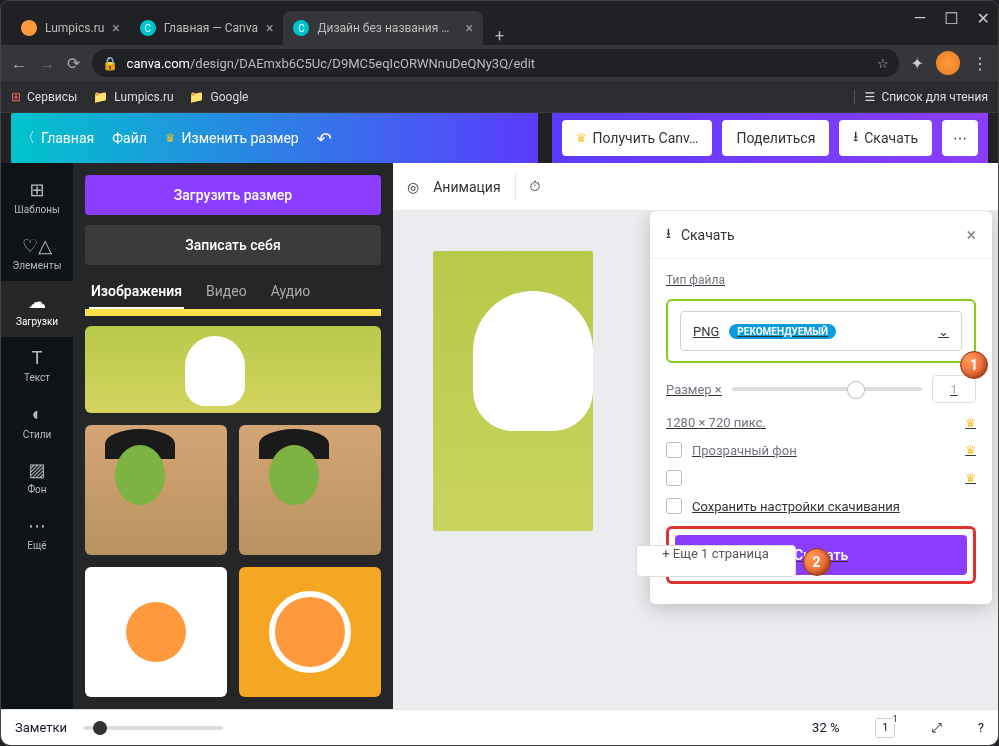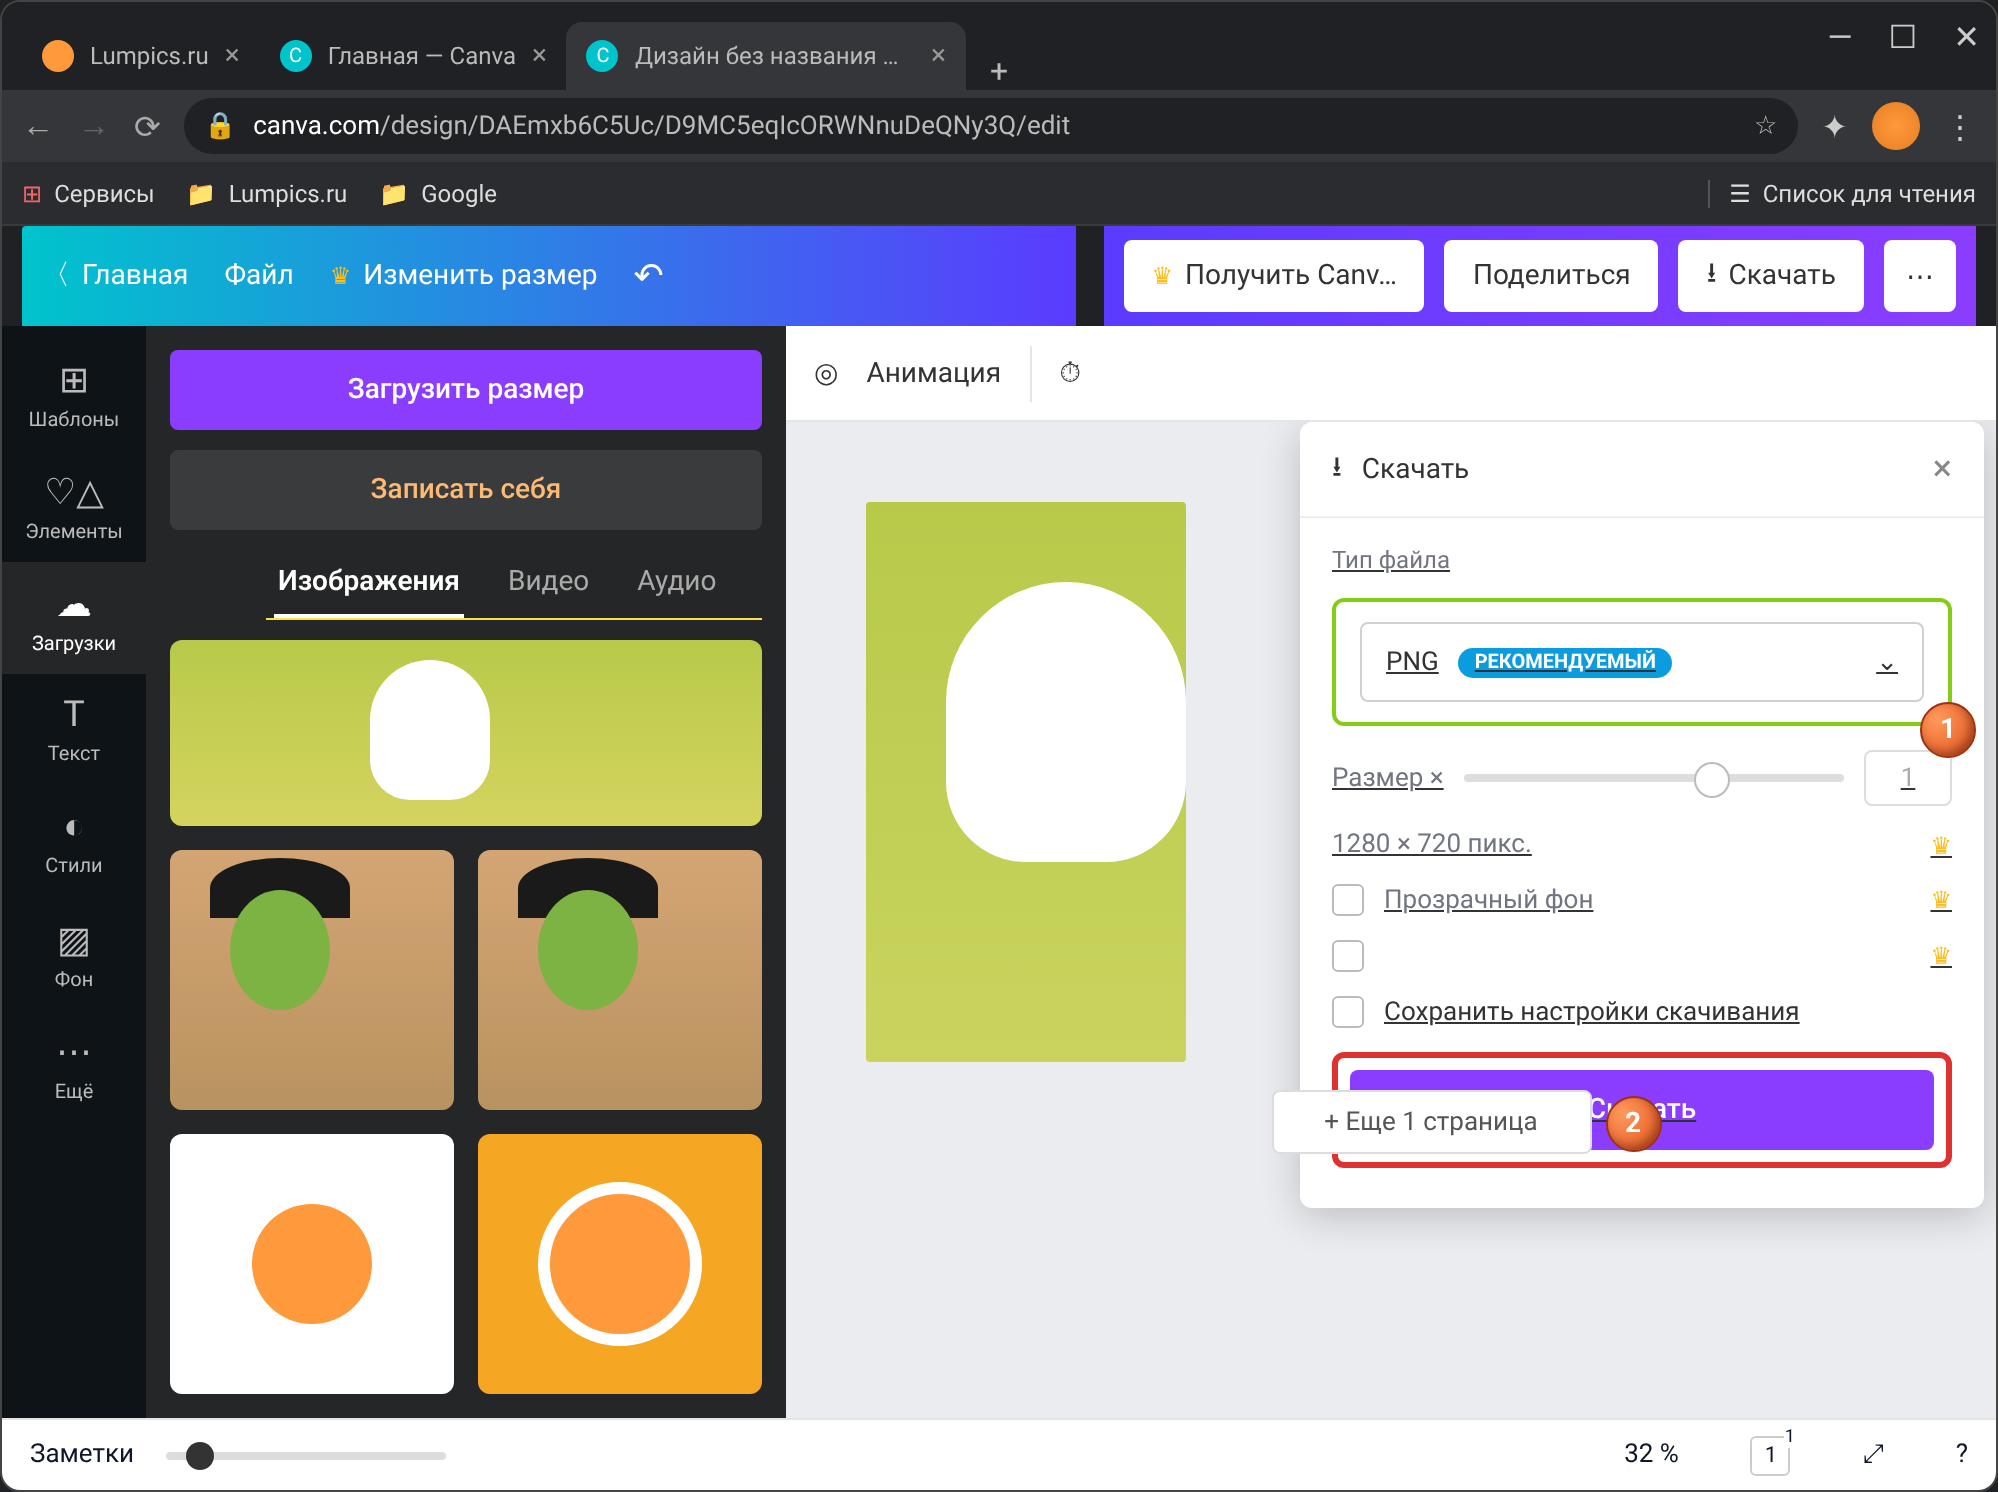--- a/index.html
+++ b/index.html
@@ -32,22 +32,22 @@
 .btn-dl { background: #fff; color: #333; }
 .btn-more { background: #fff; color: #333; width: 36px; justify-content: center; padding: 0; }
 .main { display: flex; height: calc(100% - 44px - 36px - 32px - 50px - 36px); }
 .rail { width: 72px; background: #0e1318; display: flex; flex-direction: column; align-items: center; padding-top: 6px; }
 .rail-item { width: 100%; height: 56px; display: flex; flex-direction: column; align-items: center; justify-content: center; gap: 4px; font-size: 10px; color: #bbb; }
 .rail-item.active { background: #252627; color: #fff; }
 .rail-item .ric { font-size: 18px; }
 .panel { width: 320px; background: #252627; display: flex; flex-direction: column; padding: 12px; gap: 10px; }
 .bigbtn { width: 100%; height: 40px; border-radius: 4px; display: flex; align-items: center; justify-content: center; font-size: 14px; font-weight: 500; }
 .purple { background: #8b3dff; color: #fff; }
-.darkbtn { background: #3a3b3d; color: #fdba74; text-align: right; }
-.ptabs { display: flex; gap: 20px; padding: 0 4px; font-size: 14px; color: #aaa; border-bottom: 1px solid #fde047; margin-left: 48px; }
+.darkbtn { background: #3a3b3d; color: #ffffff; text-align: right; }
+.ptabs { display: flex; gap: 20px; padding: 0 4px; font-size: 14px; color: #aaa; border-bottom: 7px solid #fde047; }
 .ptab { padding: 8px 2px; }
 .ptab.active { color: #fff; border-bottom: 2px solid #fff; font-weight: 600; }
 .thumbs { flex: 1; overflow: hidden; display: flex; flex-direction: column; gap: 12px; }
 .thumb-wide { width: 100%; height: 96px; border-radius: 6px; }
 .thumb-row { display: flex; gap: 12px; }
 .thumb-sq { flex: 1; height: 130px; border-radius: 6px; }
 .dog1 { background: linear-gradient(#b8c94a, #d4d45e); position: relative; }
 .dog1::after { content:""; position:absolute; left:100px; top:10px; width:60px; height:70px; background:#fff; border-radius:30px 30px 20px 20px; }
 .mask { background: linear-gradient(#d4a574, #b8935f); position: relative; }
 .mask::after { content:""; position:absolute; left:30px; top:20px; width:50px; height:60px; background:#7cb342; border-radius:50%; }
@@ -74,21 +74,21 @@
 .callout { position: absolute; width: 28px; height: 28px; border-radius: 50%; background: radial-gradient(circle at 30% 30%, #ff9a5c, #e04e1a); color: #fff; font-weight: 700; display: flex; align-items: center; justify-content: center; font-size: 14px; border: 1px solid #a03010; box-shadow: inset -2px -2px 4px rgba(0,0,0,.3); }
 .opt-row { display: flex; align-items: center; gap: 10px; color: #717580; }
 .slider { flex: 1; height: 4px; background: #ddd; border-radius: 2px; position: relative; }
 .slider::after { content:""; position:absolute; right:30%; top:-6px; width:16px; height:16px; background:#fff; border:1px solid #bbb; border-radius:50%; }
 .numbox { width: 44px; height: 28px; border:1px solid #ddd; border-radius:4px; display:flex; align-items:center; justify-content:center; color:#aaa; }
 .crown { color: #fbbf24; font-size: 12px; }
 .crown-right { margin-left: auto; }
 .chk { width: 16px; height: 16px; border: 1.5px solid #bbb; border-radius: 3px; }
 .dl-btn-box { border: 3px solid #e03131; border-radius: 6px; padding: 6px; position: relative; }
 .dl-main-btn { width: 100%; height: 40px; background: #8b3dff; color: #fff; border-radius: 4px; display: flex; align-items: center; justify-content: center; font-size: 14px; font-weight: 500; }
-.morepage { width: 160px; height: 32px; background: #fff; border: 1px solid #ddd; border-radius: 4px; display: flex; align-items: center; justify-content: center; margin: 14px auto 0; font-size: 13px; color: #555; position: relative; }
+.morepage { width: 160px; height: 32px; background: #fff; border: 1px solid #ddd; border-radius: 4px; display: flex; justify-content: center; margin: 14px auto 0; font-size: 13px; color: #555; position: relative; }
 .bottombar { height: 36px; background: #fff; border-top: 1px solid #e5e5e5; display: flex; align-items: center; padding: 0 14px; gap: 16px; font-size: 13px; color: #0f172a; }
 .zoom-slider { width: 140px; height: 4px; background: #ddd; border-radius: 2px; position: relative; }
 .zoom-slider::after { content:""; position:absolute; left:10px; top:-5px; width:14px; height:14px; background:#333; border-radius:50%; }
 .bottombar .right { margin-left: auto; display: flex; align-items: center; gap: 36px; }
 .pagecnt { border:1px solid #ccc; border-radius:3px; width:20px; height:20px; display:flex; align-items:center; justify-content:center; font-size:11px; position:relative; }
 .pagecnt::after { content:"1"; position:absolute; right:-3px; top:-5px; font-size:9px; background:#fff; }
 </style>
 </head>
 <body>
 

